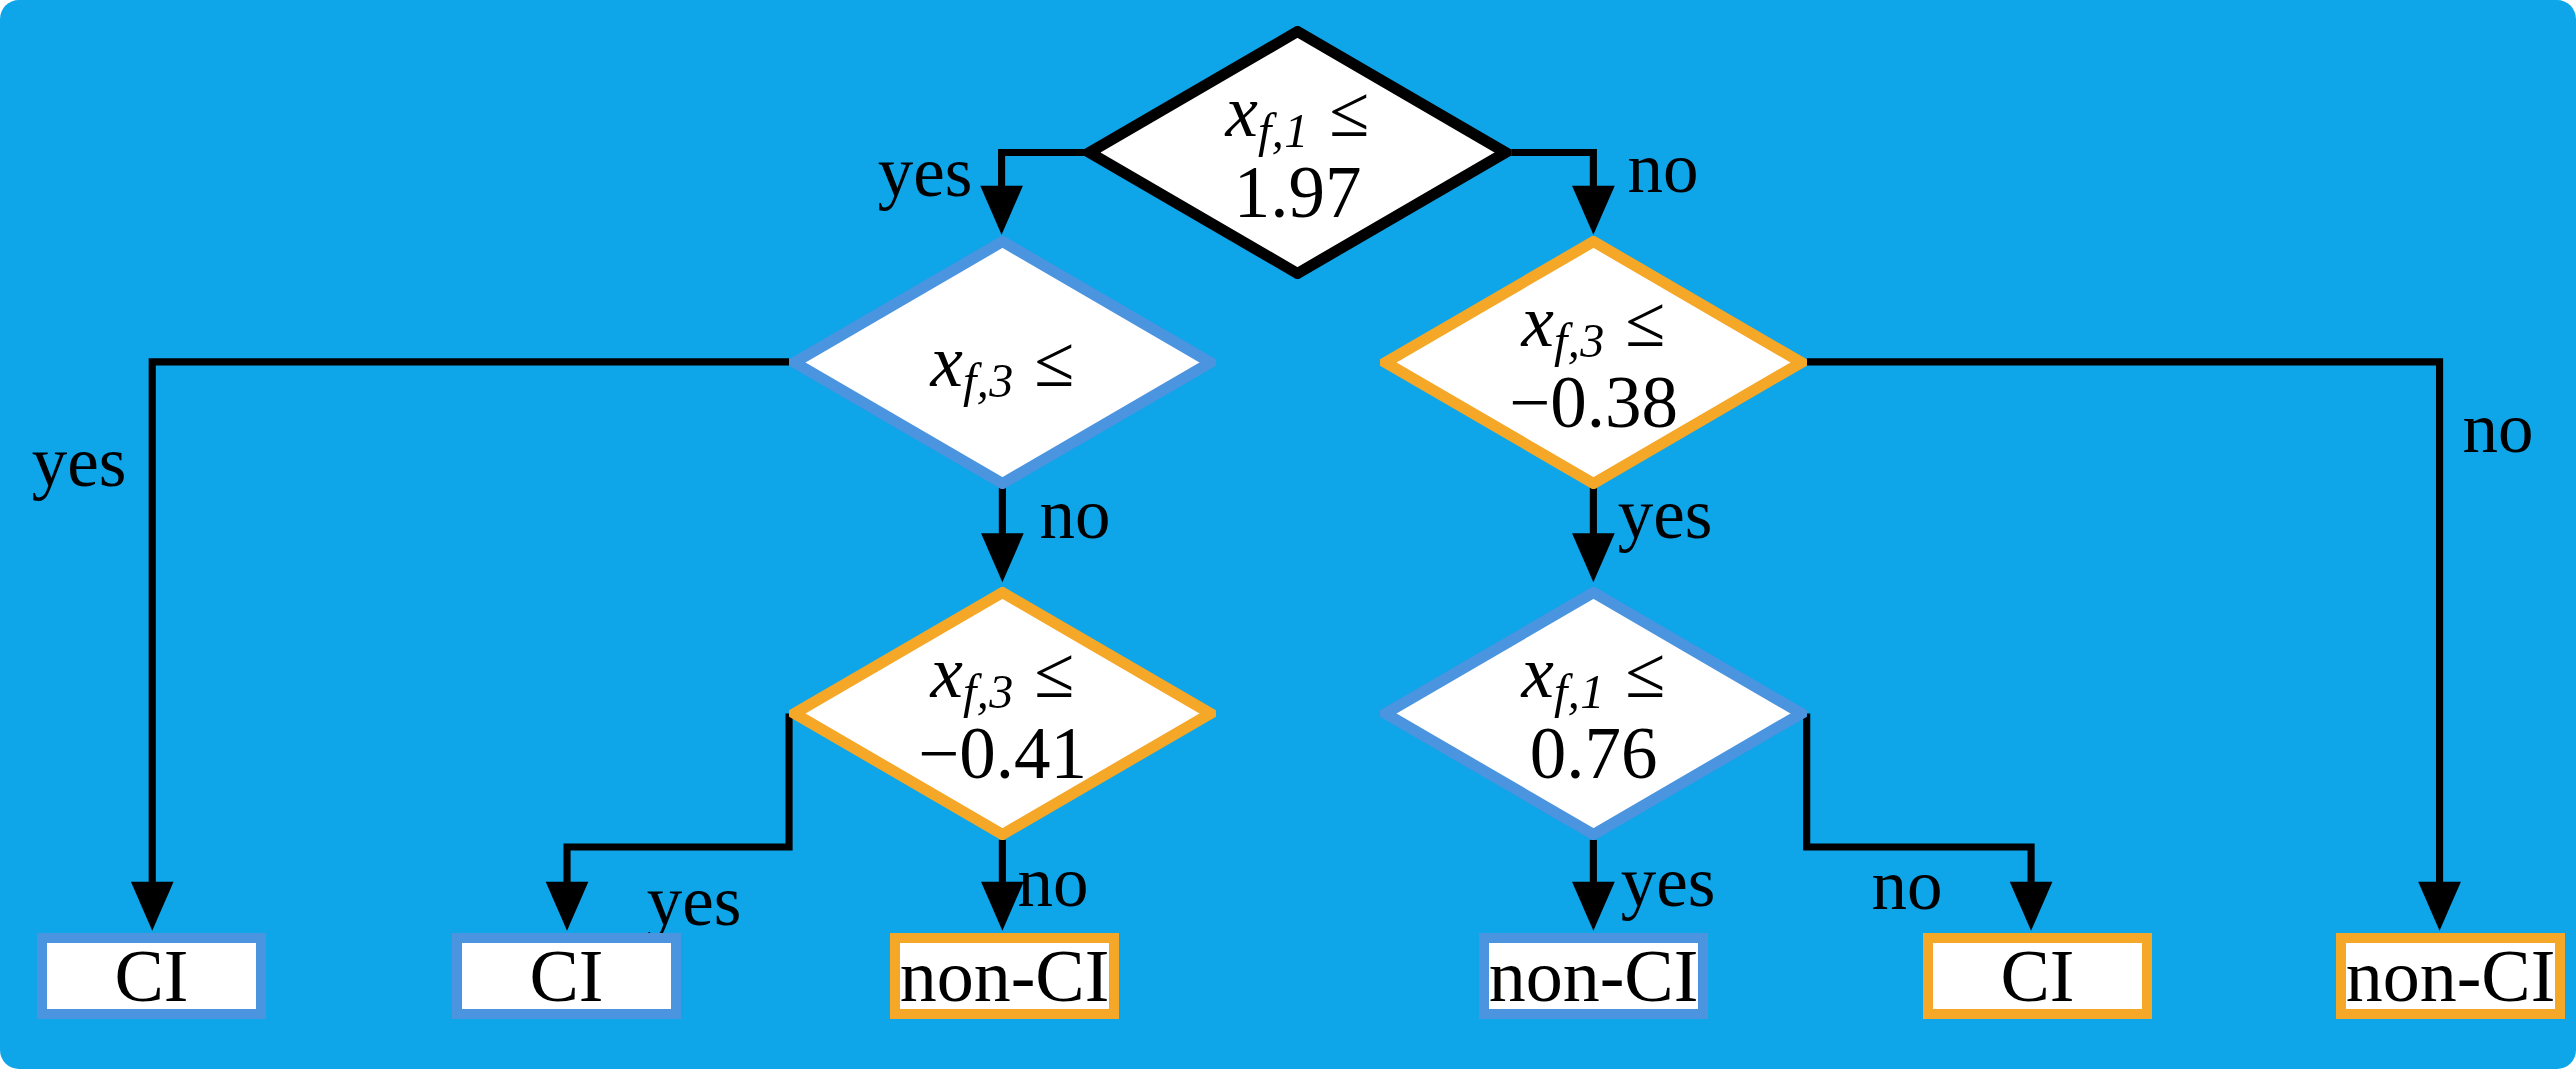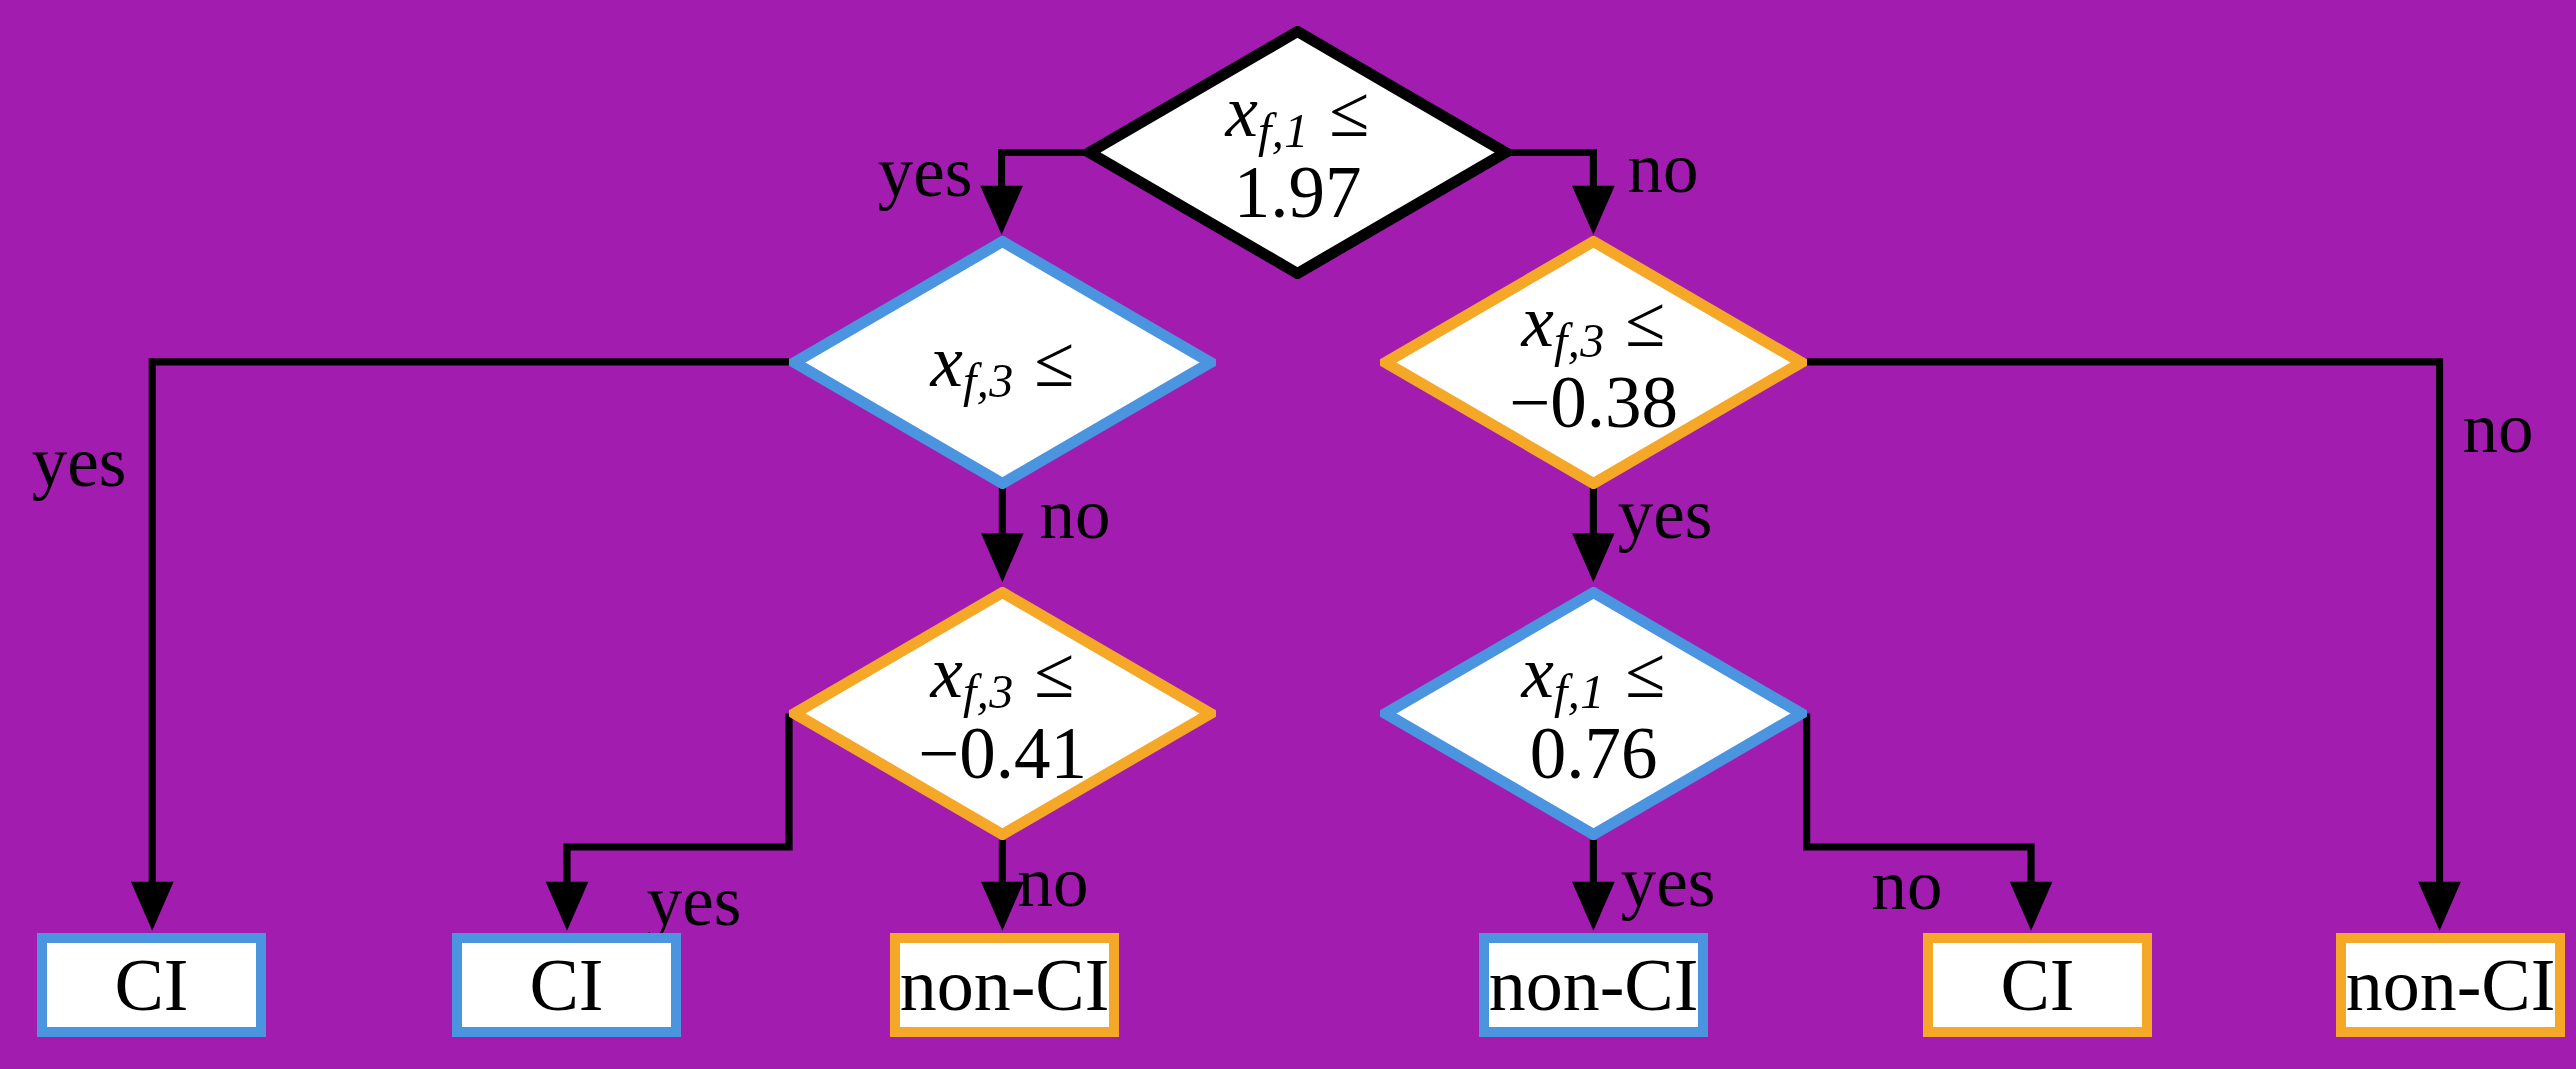--- a/index.html
+++ b/index.html
@@ -1,18 +1,18 @@
 <!DOCTYPE html>
 <html style="--blue: #4B94DF; --orange: #F5A728; --line: #000000; --background: #FFFFFF;font-size:12.6px"><head>
 <meta charset="utf-8">
 <style>
   html,body{margin:0;padding:0;background:#fff;}
   .canvas{
-    position:relative;width:2576px;height:1069px;background:#a21caf;overflow:hidden;
-    font-family:"Liberation Serif","DejaVu Serif",serif;color:#000;
+    position:relative;width:2576px;height:1069px;background:#0ea5e9;overflow:hidden;
+    font-family:"Liberation Serif","DejaVu Serif",serif;color:#000;border-radius:19px;
   }
   .edges{position:absolute;left:0;top:0;width:2576px;height:1069px;}
   .edges polyline{fill:none;stroke:#000;stroke-width:9;}
   .edges polygon{fill:#000;stroke:none;}
 
   
   .node{position:absolute;width:427px;height:253px;}
   .node svg{position:absolute;left:0;top:0;width:427px;height:253px;}
   .node polygon{fill:#fff;stroke-width:14;stroke-linejoin:miter;}
   .node.black polygon{stroke:#000;}
@@ -24,21 +24,21 @@
     font-size:73px;line-height:1.1;text-align:center;
   }
   .mathline{white-space:nowrap;}
   .var{font-style:italic;}
   .sub{font-style:italic;font-size:0.66em;position:relative;top:0.22em;letter-spacing:0.01em;}
   .op{font-style:normal;margin-left:0.28em;}
   .threshold{font-style:normal;white-space:nowrap;}
 
   
   .leaf{
-    position:absolute;top:933px;width:229px;height:104px;box-sizing:border-box;
+    position:absolute;top:933px;width:229px;height:86px;box-sizing:border-box;
     background:#fff;border:10.3px solid #000;
     display:flex;align-items:center;justify-content:center;
     font-size:74px;line-height:1;white-space:nowrap;
   }
   .leaf.blue{border-color:var(--blue);}
   .leaf.orange{border-color:var(--orange);}
 
   
   .edge-label{
     position:absolute;transform:translate(-50%,-50%);

